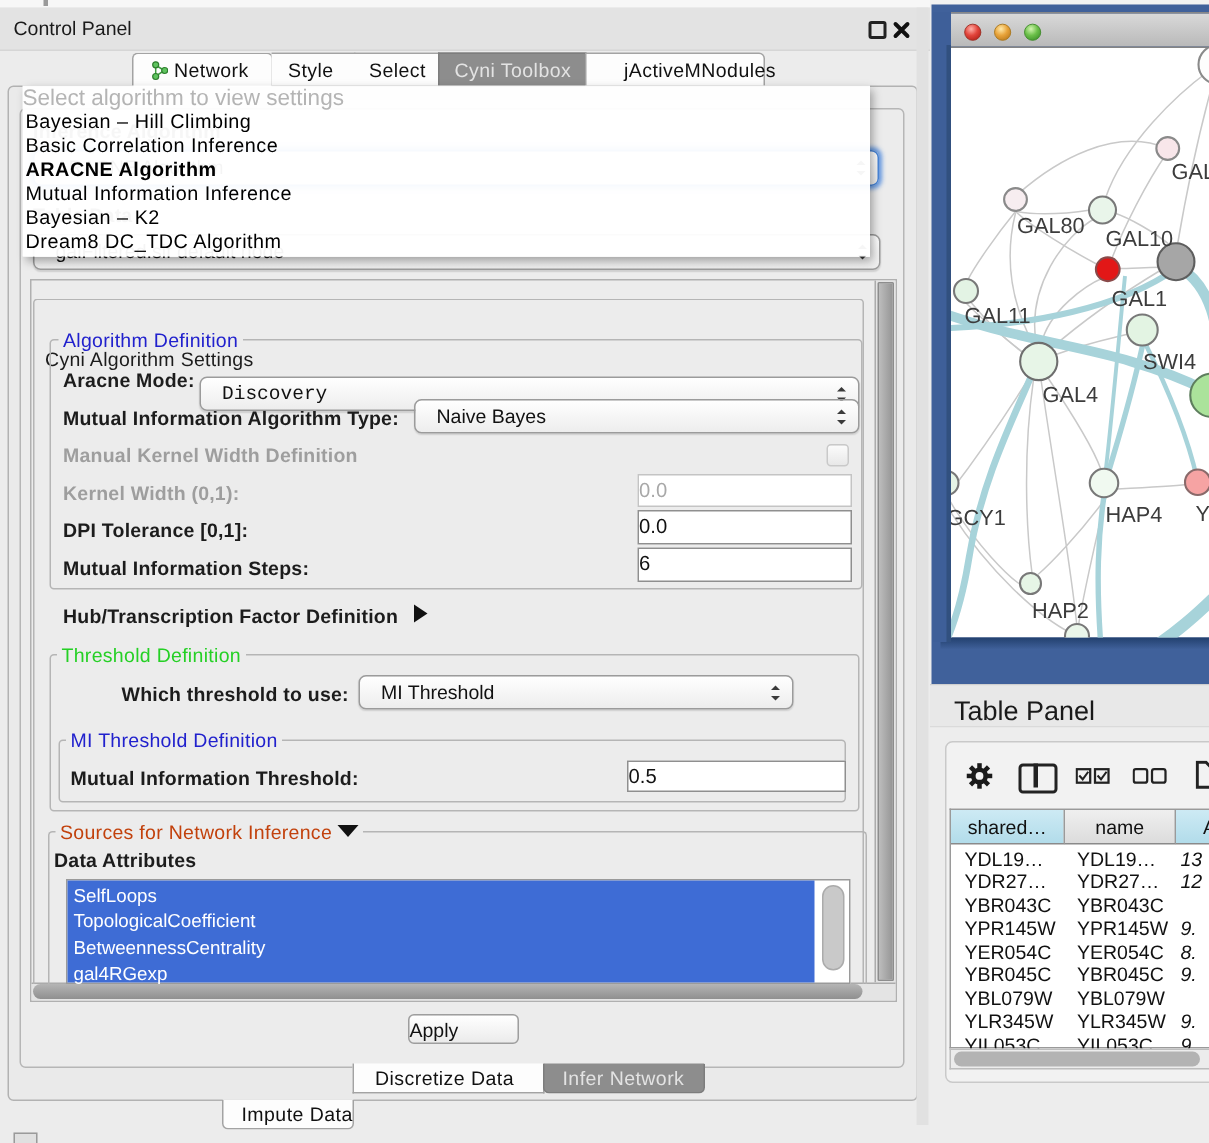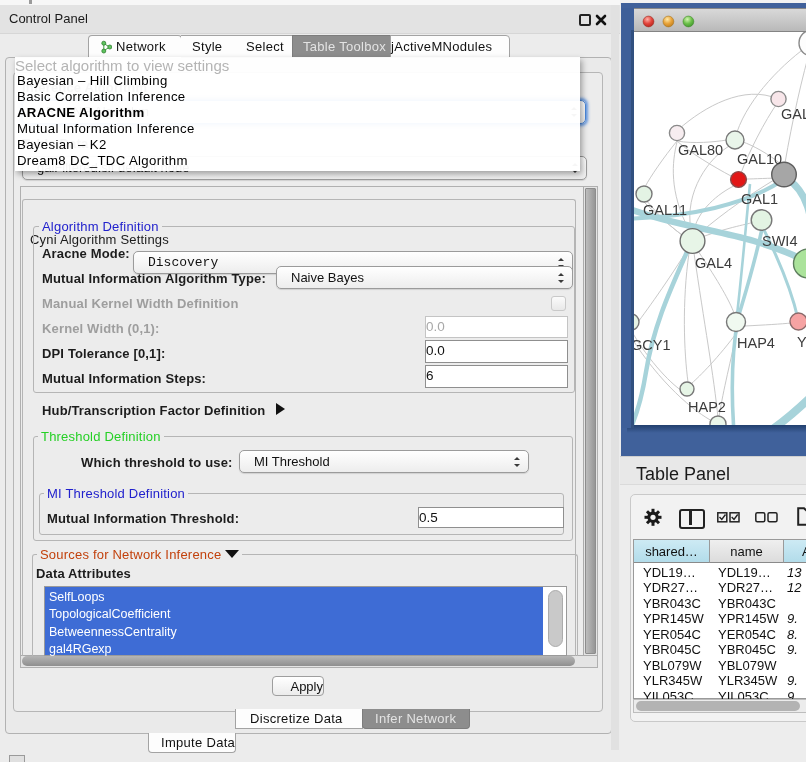--- a/index.html
+++ b/index.html
@@ -51,24 +51,24 @@
   </svg>
   <span style="position:absolute;left:27px;top:3px;">Network</span>
     </div>
 <div class="tab" style="left:181px;top:35px;width:56px;height:23px;border-left:none;">
       <span style="position:absolute;left:11px;top:3px;">Style</span>
     </div>
 <div class="tab" style="left:236px;top:35px;width:57px;height:23px;border-left:none;">
       <span style="position:absolute;left:10px;top:3px;">Select</span>
     </div>
 <div class="tab" style="left:292px;top:35px;width:99px;height:23px;background:#8d8d8d;border-color:#7d7d7d;color:#e3e3e3;">
-      <span style="position:absolute;left:10px;top:3px;">Table Toolbox</span>
+      <span style="position:absolute;left:10px;top:3px;">Cyni Toolbox</span>
     </div>
 <div class="tab" style="left:390px;top:35px;width:120px;height:23px;border-radius:0 4px 0 0;">
-      <span style="position:absolute;left:0;top:3px;">jActiveMNodules</span>
+      <span style="position:absolute;left:25px;top:3px;">jActiveMNodules</span>
     </div>
 
 <div class="abs" style="left:20px;top:78px;width:560px;height:110px;opacity:1;">
   <div class="lbl" style="left:2px;top:2px;color:#333;">Inference Algorithm</div>
   <div class="combo" style="left:2px;top:22px;width:562px;height:22px;box-shadow:0 0 3px 1.5px rgba(80,140,225,0.85);border-color:#4a86d8;">
         <span class="tx">ARACNE Algorithm</span>
         <span class="arr"></span>
       </div>
   <div class="lbl" style="left:2px;top:58px;color:#333;">Table Data</div>
   <div class="combo" style="left:2px;top:78px;width:563px;height:22px;">
@@ -138,21 +138,21 @@
 <div class="grp" style="left:32px;top:554px;width:544px;height:101px;border-bottom:none;border-radius:3px 3px 0 0;"></div>
 <div class="gt" style="left:37px;top:548px;color:#c2410c;">Sources for Network Inference <span style="display:inline-block;width:0;height:0;border-left:7px solid transparent;border-right:7px solid transparent;border-top:8px solid #111;vertical-align:1px;"></span></div>
 
 <div class="lbl" style="left:36px;top:566px;">Data Attributes</div>
 
 <div class="abs" style="left:44px;top:586px;width:523px;height:70px;background:#fff;border:1px solid #9a9a9a;box-sizing:border-box;"></div>
 <div class="abs" style="left:45px;top:587px;width:498px;height:68px;background:#3e6cd5;"></div>
 <div class="abs" style="left:49px;top:589px;font-size:12.5px;color:#fff;line-height:17.3px;">SelfLoops<br>TopologicalCoefficient<br>BetweennessCentrality<br>gal4RGexp</div>
 <div class="abs" style="left:548px;top:590px;width:15px;height:57px;background:#c9c9c9;border:1px solid #ababab;border-radius:8px;box-sizing:border-box;"></div>
 
-<div class="abs" style="left:272px;top:676px;width:52px;height:20px;background:linear-gradient(#ffffff,#ebebeb);border:1px solid #9e9e9e;border-radius:4px;box-sizing:border-box;text-align:right;font-size:13px;color:#111;"><span style="position:relative;top:2px;">Apply</span></div>
+<div class="abs" style="left:272px;top:676px;width:74px;height:20px;background:linear-gradient(#ffffff,#ebebeb);border:1px solid #9e9e9e;border-radius:4px;box-sizing:border-box;text-align:left;font-size:13px;color:#111;"><span style="position:relative;top:2px;">Apply</span></div>
 
 <div class="tab" style="left:148px;top:733px;width:88px;height:20px;border-radius:0 0 4px 4px;border-top:none;">
       <span style="position:absolute;left:12px;top:2px;">Impute Data</span>
     </div>
 <div class="tab" style="left:235px;top:709px;width:128px;height:20px;border-radius:0;border-top:none;">
       <span style="position:absolute;left:14px;top:2px;">Discretize Data</span>
     </div>
 <div class="tab" style="left:362px;top:709px;width:108px;height:20px;border-radius:0 0 4px 4px;background:#8d8d8d;border-color:#7d7d7d;color:#e3e3e3;border-top:none;">
       <span style="position:absolute;left:12px;top:2px;">Infer Network</span>
     </div>

